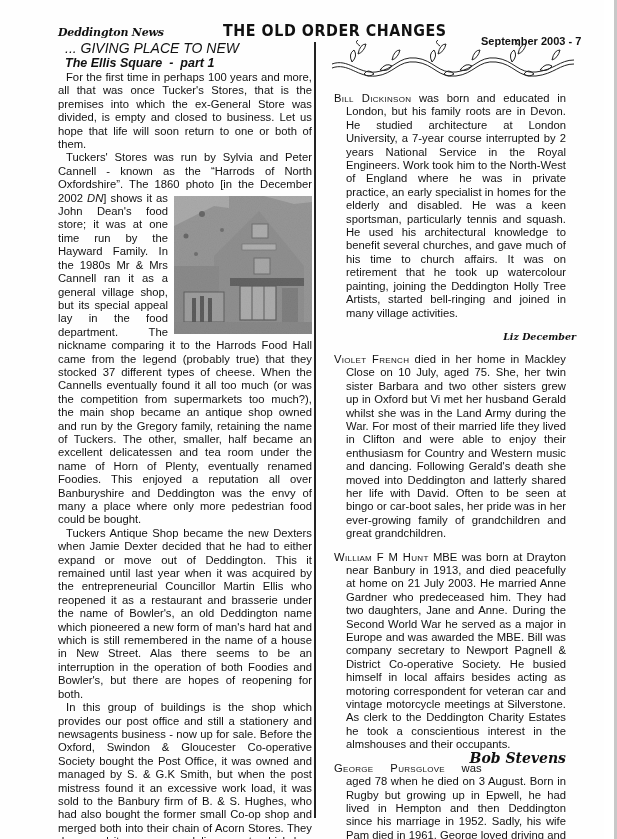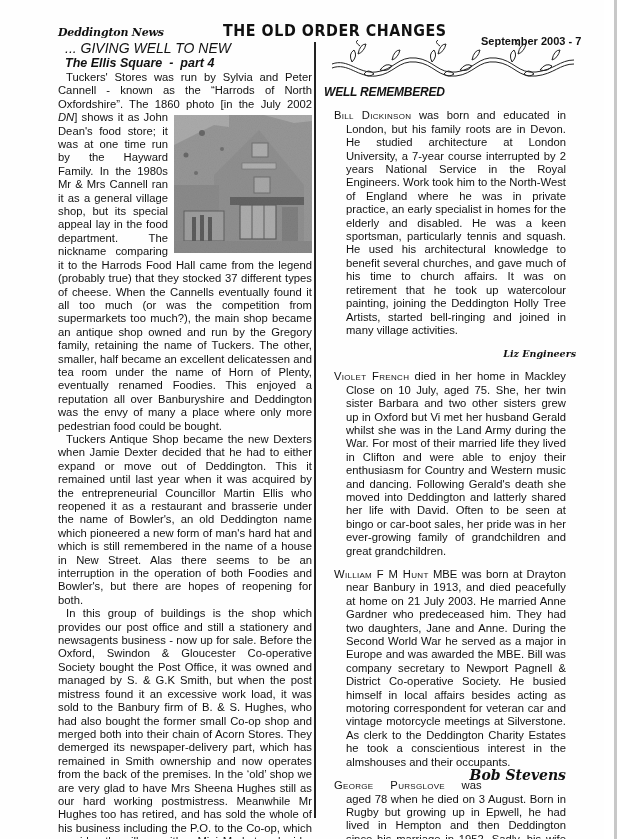--- a/index.html
+++ b/index.html
@@ -40,23 +40,24 @@
 
 <div class="page">
 
   <div class="masthead-left">Deddington News</div>
   <div class="masthead-title">THE OLD ORDER CHANGES</div>
   <div class="masthead-right">September 2003 -  7</div>
 
   <div class="divider"></div>
 
   <div class="col col-left">
-    <div class="kicker">... GIVING WELL TO NEW</div>
-    <div class="subkicker"><span>The Ellis Square</span><span style="white-space:pre">  -  part 4</span></div>
-    <p class="indent"><span>Tuckers' Stores was run by Sylvia and Peter Cannell - known as the “Harrods of North Oxfordshire”. The 1860 photo [in the July 2002 </span><i>DN</i><span class="photo-wrap">
+    <div class="kicker">... GIVING PLACE TO NEW</div>
+    <div class="subkicker"><span>The Ellis Square</span><span style="white-space:pre">  -  part 1</span></div>
+    <p class="indent">For the first time in perhaps 100 years and more, all that was once Tucker's Stores, that is the premises into which the ex-General Store was divided, is empty and closed to business. Let us hope that life will soon return to one or both of them.</p>
+    <p class="indent"><span>Tuckers' Stores was run by Sylvia and Peter Cannell - known as the “Harrods of North Oxfordshire”. The 1860 photo [in the December 2002 </span><i>DN</i><span class="photo-wrap">
           <svg class="photo" viewBox="0 0 138 138">
         <defs>
           <filter id="grain">
                 <feTurbulence type="fractalNoise" baseFrequency="0.9" numOctaves="2" result="n"></feTurbulence>
                 <feColorMatrix type="saturate" values="0"></feColorMatrix>
                 <feComponentTransfer>
                   <feFuncA type="table" tableValues="0 0.35"></feFuncA>
                 </feComponentTransfer>
                 <feBlend in="SourceGraphic" mode="multiply"></feBlend>
               </filter>
@@ -102,25 +103,24 @@
           <path d="M32,6 q-6,-4 -2,-6"></path>
           <path d="M46,34 q-6,4 -10,0 q4,-6 10,0z"></path>
           <path d="M52,30 q6,-8 12,-4 q-4,6 -12,4z"></path>
           <path d="M64,20 q2,-10 8,-10 q-2,8 -8,10z"></path>
         </g>
         <use href="#leafset" x="80"></use>
         <use href="#leafset" x="160"></use>
       </g>
     </svg>
 
-    <div class="section-head">WELL REMEMBERED</div>
 
     <div class="obit-block">
       <p class="obit"><span class="sc">Bill Dickinson</span><span> was born and educated in London, but his family roots are in Devon. He studied architecture at London University, a 7-year course interrupted by 2 years National Service in the Royal Engineers. Work took him to the North-West of England where he was in private practice, an early specialist in homes for the elderly and disabled. He was a keen sportsman, particularly tennis and squash. He used his architectural knowledge to benefit several churches, and gave much of his time to church affairs. It was on retirement that he took up watercolour painting, joining the Deddington Holly Tree Artists, started bell-ringing and joined in many village activities.</span></p>
-      <div class="sig">Liz Engineers</div>
+      <div class="sig">Liz December</div>
     </div>
 
     <div class="obit-block">
       <p class="obit"><span class="sc">Violet French</span><span> died in her home in Mackley Close on 10 July, aged 75. She, her twin sister Barbara and two other sisters grew up in Oxford but Vi met her husband Gerald whilst she was in the Land Army during the War. For most of their married life they lived in Clifton and were able to enjoy their enthusiasm for Country and Western music and dancing.  Following Gerald's death she moved into Deddington and latterly shared her life with David. Often to be seen at bingo or car-boot sales, her pride was in her ever-growing family of grandchildren and great grandchildren.</span></p>
     </div>
 
     <div class="obit-block">
       <p class="obit"><span class="sc">William F M Hunt</span><span> MBE was born at Drayton near Banbury in 1913, and died peacefully at home on 21 July 2003. He married Anne Gardner who predeceased him. They had two daughters, Jane and Anne. During the Second World War he served as a major in Europe and was awarded the MBE. Bill was company secretary to Newport Pagnell &amp; District Co-operative Society. He busied himself in local affairs besides acting as motoring correspondent for veteran car and vintage motorcycle meetings at Silverstone. As clerk to the Deddington Charity Estates he took a conscientious interest in the almshouses and their occupants.</span> <span class="inline-sig">Bob Stevens</span></p>
     </div>
 

